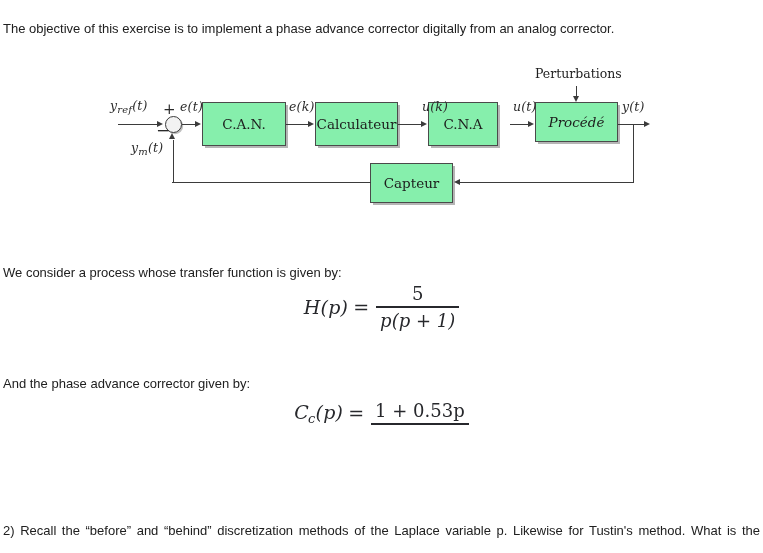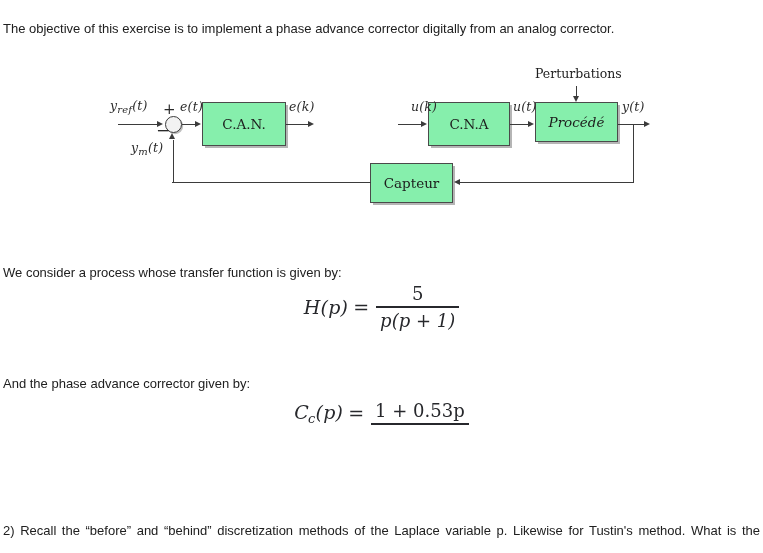--- a/index.html
+++ b/index.html
@@ -117,21 +117,21 @@
     display: flex;
     align-items: center;
     justify-content: center;
     font-family: "DejaVu Serif", "Liberation Serif", serif;
     font-size: 13.5px;
     color: #1c1c1c;
     box-sizing: border-box;
   }
   .blk-can       { left: 202px; top: 44px; width: 84px;  height: 44px; }
   .blk-calc      { left: 315px; top: 44px; width: 83px;  height: 44px; }
-  .blk-cna       { left: 428px; top: 44px; width: 82px;  height: 44px; }
+  .blk-cna       { left: 428px; top: 44px; width: 70px;  height: 44px; }
   .blk-proc      { left: 535px; top: 44px; width: 83px;  height: 40px; font-style: italic; }
   .blk-capteur   { left: 370px; top: 105px; width: 83px; height: 40px; }
 
   
   .wire {
     position: absolute;
     background: #3b3b3b;
   }
   .wire.h { height: 1.4px; }
   .wire.v { width: 1.4px; }
@@ -200,21 +200,21 @@
     font-size: 10px;
     vertical-align: -0.3em;
     display: inline-block;
   }
   .siglabel .paren { font-style: italic; }
 
   #label-yref { left: 110px; top: 40px; }
   #label-e-t  { left: 180px; top: 41px; }
   #label-ym   { left: 131px; top: 82px; }
   #label-e-k  { left: 289px; top: 41px; }
-  #label-u-k  { left: 411px; top: 41px; }
+  #label-u-k  { left: 422px; top: 41px; }
   #label-u-t  { left: 513px; top: 41px; }
   #label-y-t  { left: 622px; top: 41px; }
 
   #label-perturbations {
     position: absolute;
     left: 535px;
     top: 8px;
     width: 85px;
     text-align: center;
     font-family: "DejaVu Serif", "Liberation Serif", serif;
@@ -242,20 +242,23 @@
   <div class="sign" id="sum-minus">−</div>
 
   <div class="wire v" style="left:172.8px; top:82px; height:42px;"></div>
   <div class="arrow up" style="left:169.4px; top:75px;"></div>
 
   <div class="wire h" style="left:182px; top:65.8px; width:14px;"></div>
   <div class="arrow right" style="left:195px; top:62.9px;"></div>
 
   <div class="blk blk-can">
     <span>C.A.N.</span>
+  </div>
+  <div class="blk blk-calc">
+    <span>Calculateur</span>
   </div>
   <div class="blk blk-cna">
     <span>C.N.A</span>
   </div>
   <div class="blk blk-proc">
     <span>Procédé</span>
   </div>
   <div class="blk blk-capteur">
     <span>Capteur</span>
   </div>

